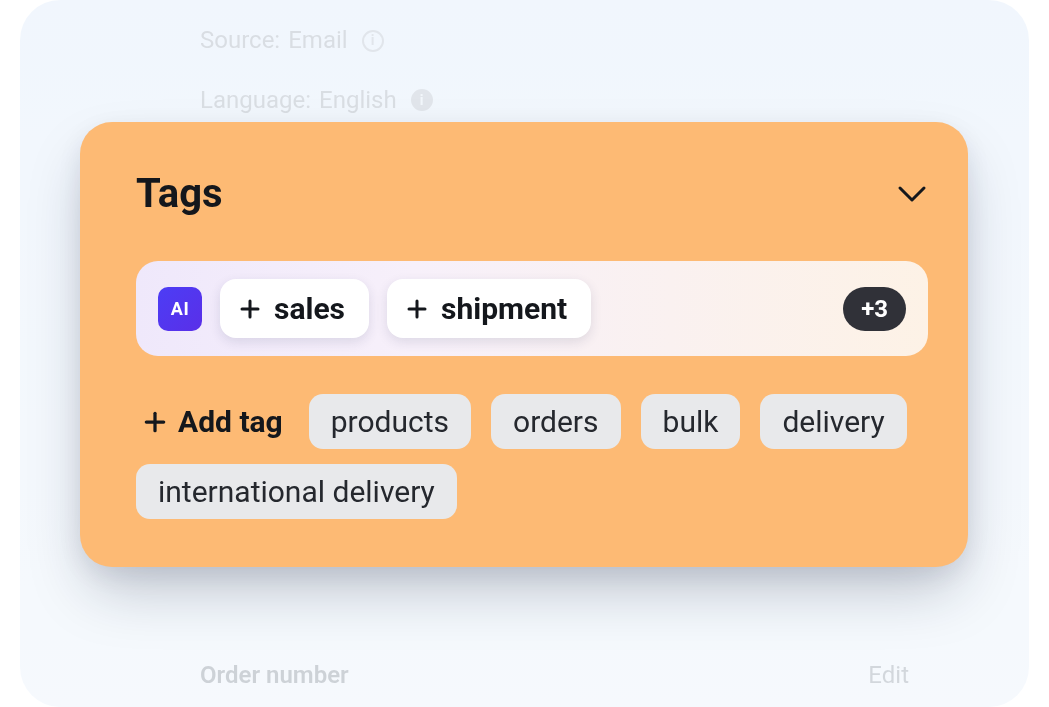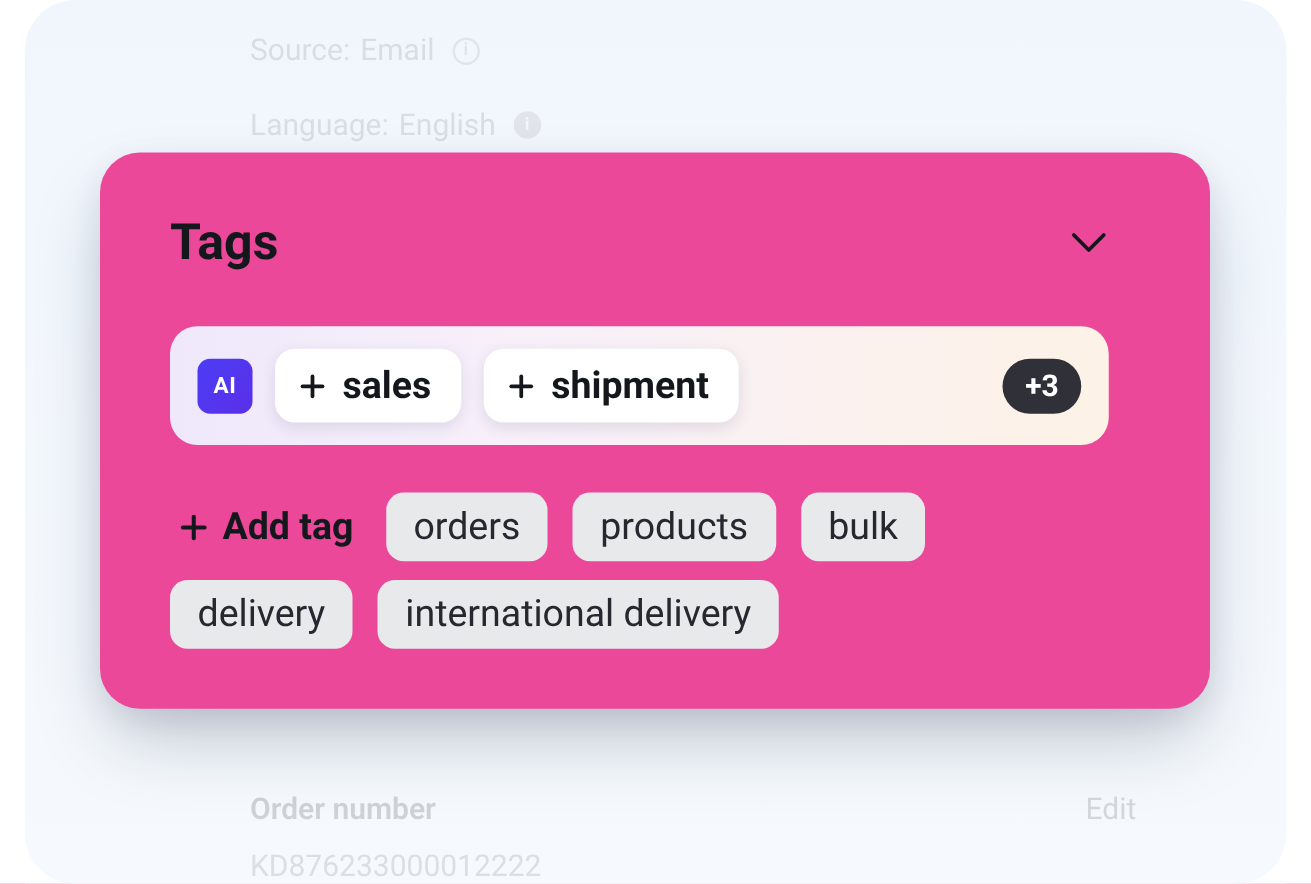--- a/index.html
+++ b/index.html
@@ -96,24 +96,24 @@
     }
     .bg-order-value {
       color: #808894;
     }
 
     .card {
       position: absolute;
       top: 122px;
       left: 80px;
       width: 888px;
-      background: #ec4899;
+      background: #fdba74;
       border-radius: 32px;
       box-shadow: 0 30px 60px -10px rgba(20, 30, 60, 0.25), 0 8px 24px rgba(20,30,60,0.08);
-      padding: 48px 81px 48px 56px;
+      padding: 48px 40px 48px 56px;
     }
 
     .card-header {
       display: flex;
       justify-content: space-between;
       align-items: center;
       margin-bottom: 44px;
     }
     .card-title {
       font-size: 40px;
@@ -236,21 +236,20 @@
       <span class="bg-label">Language:</span>
       <span class="bg-value">English</span>
       <span class="info-icon filled">i</span>
     </div>
   </div>
   <div class="bg-footer">
     <div class="bg-footer-row">
       <span class="bg-footer-label">Order number</span>
       <span class="bg-edit">Edit</span>
     </div>
-    <div class="bg-order-value">KD876233000012222</div>
   </div>
   <div class="bg-overlay"></div>
 </div>
 
 <div class="card">
   <div class="card-header">
     <div class="card-title">Tags</div>
     <div class="chevron">
       <svg viewBox="0 0 32 20">
           <polyline points="4,4 16,16 28,4"></polyline>
@@ -287,19 +286,19 @@
   <div class="tag-area">
     <div class="add-tag">
       <span class="plus">
         <svg viewBox="0 0 24 24" width="26" height="26">
             <line x1="12" y1="4" x2="12" y2="20"></line>
             <line x1="4" y1="12" x2="20" y2="12"></line>
           </svg>
       </span>
       <span>Add tag</span>
     </div>
+    <div class="grey-chip">products</div>
     <div class="grey-chip">orders</div>
-    <div class="grey-chip">products</div>
     <div class="grey-chip">bulk</div>
     <div class="grey-chip">delivery</div>
     <div class="grey-chip">international delivery</div>
   </div>
 </div>
 
 </body></html>

